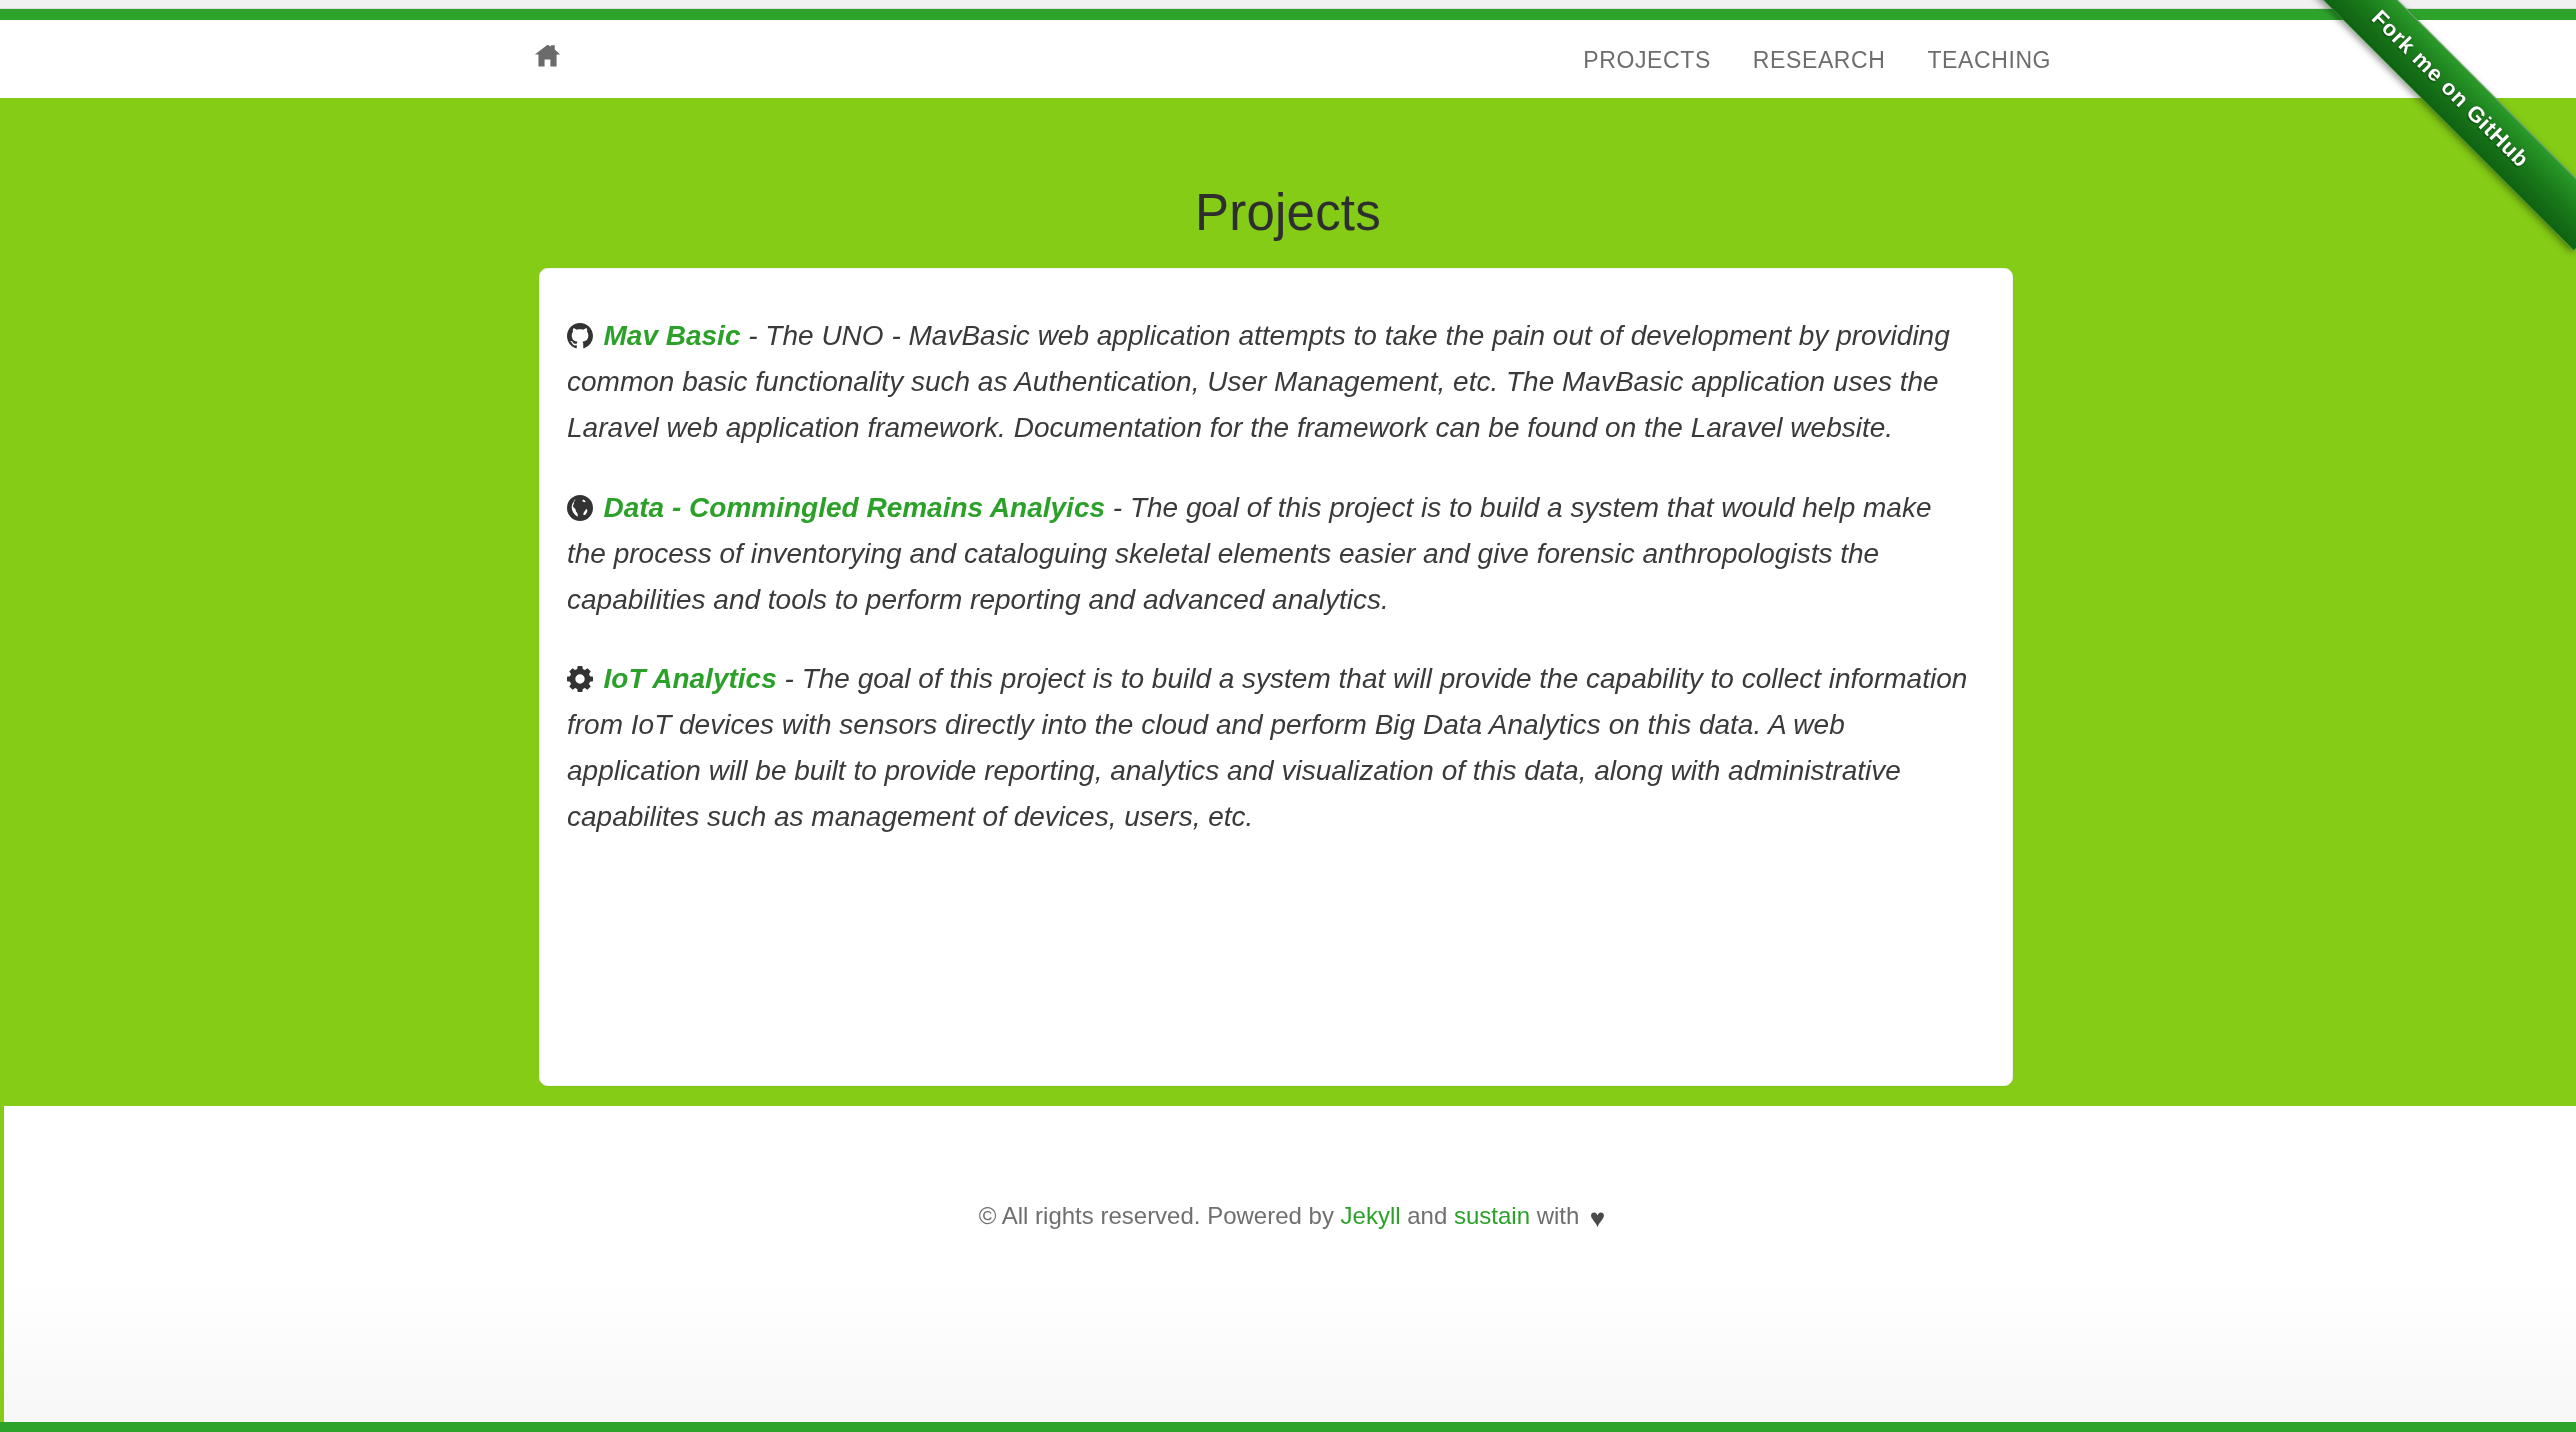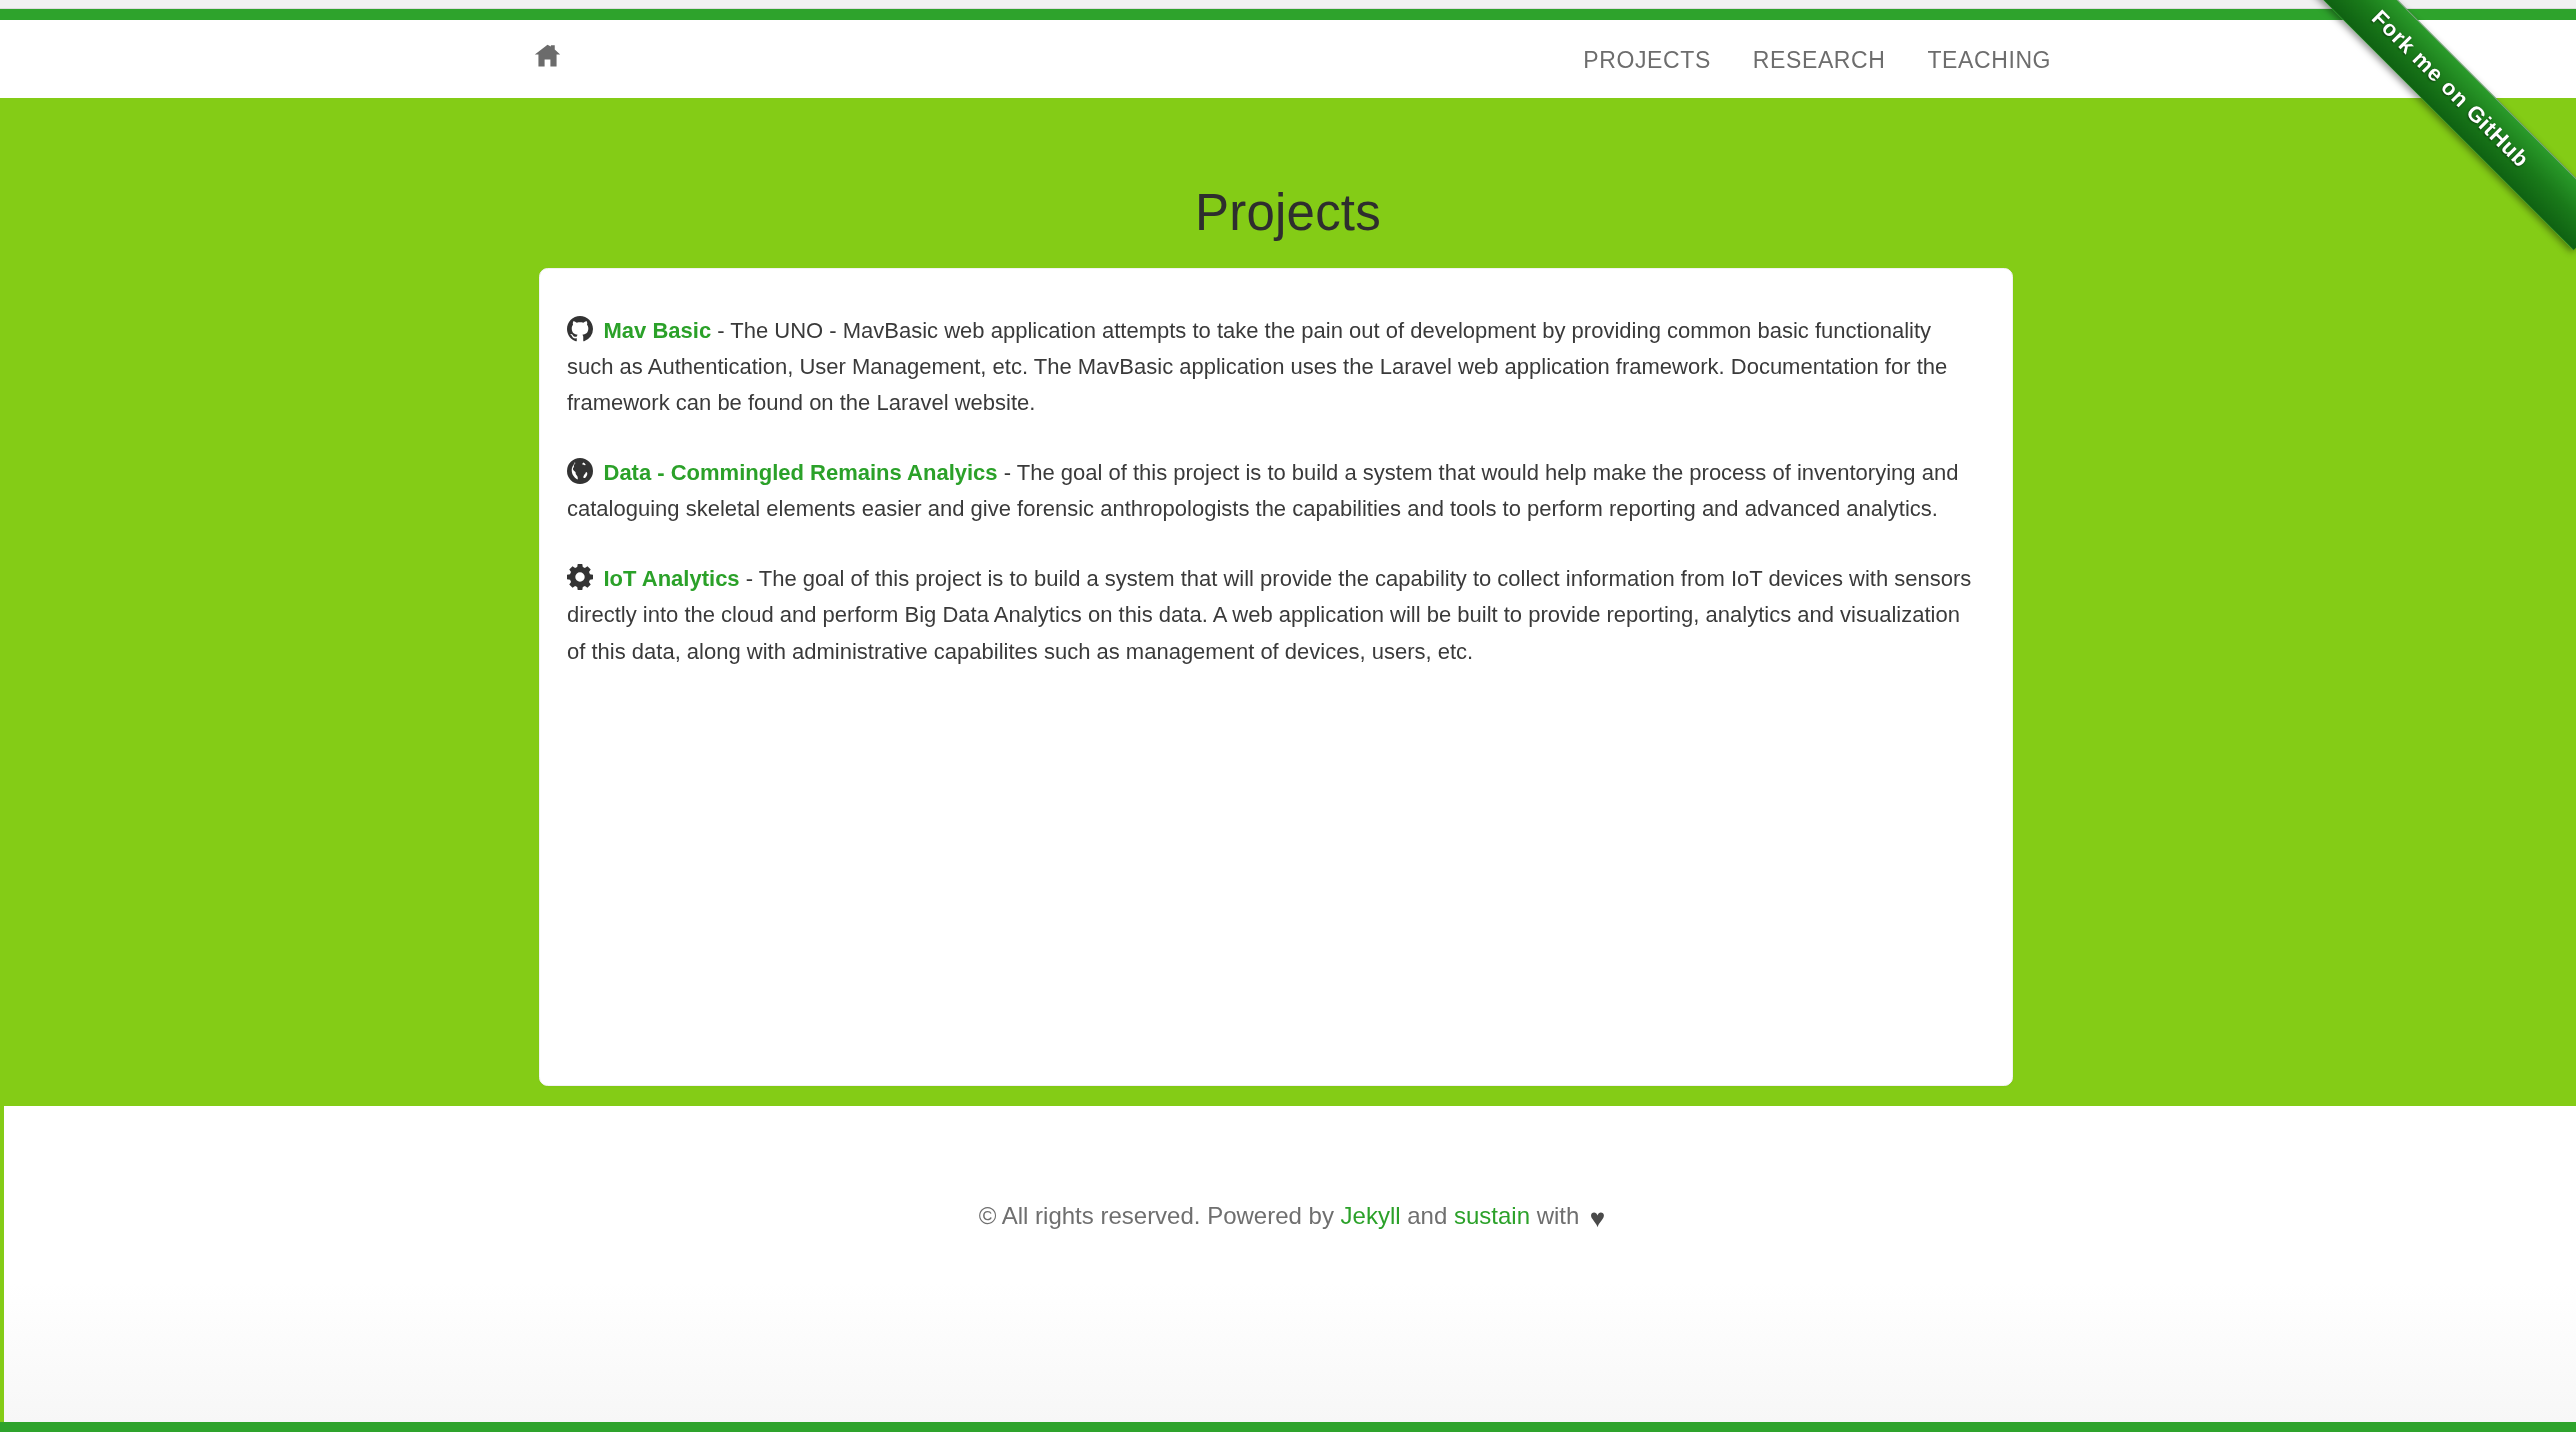--- a/index.html
+++ b/index.html
@@ -130,24 +130,25 @@
     width: 1474px;
     min-height: 818px;
     background: #ffffff;
     border: 1px solid #f2f2f2;
     border-radius: 8.6px;
     box-shadow: 0 1px 2.9px rgba(0,0,0,0.025);
     padding: 44px 36px 44px 27px;
   }
 
   .project-entry {
-    font-size: 22px;
+    font-size: 28px;
     line-height: 1.64;
     color: #333333;
     margin: 0 0 34px 0;
+    font-style: italic;
   }
   .project-entry:last-child { margin-bottom: 0; }
 
   .p-icon {
     display: inline-block;
     vertical-align: -3.8px;
     margin-right: 10.5px;
     color: #333333;
   }
   .p-icon svg { display: block; width: 26px; height: 26px; }

